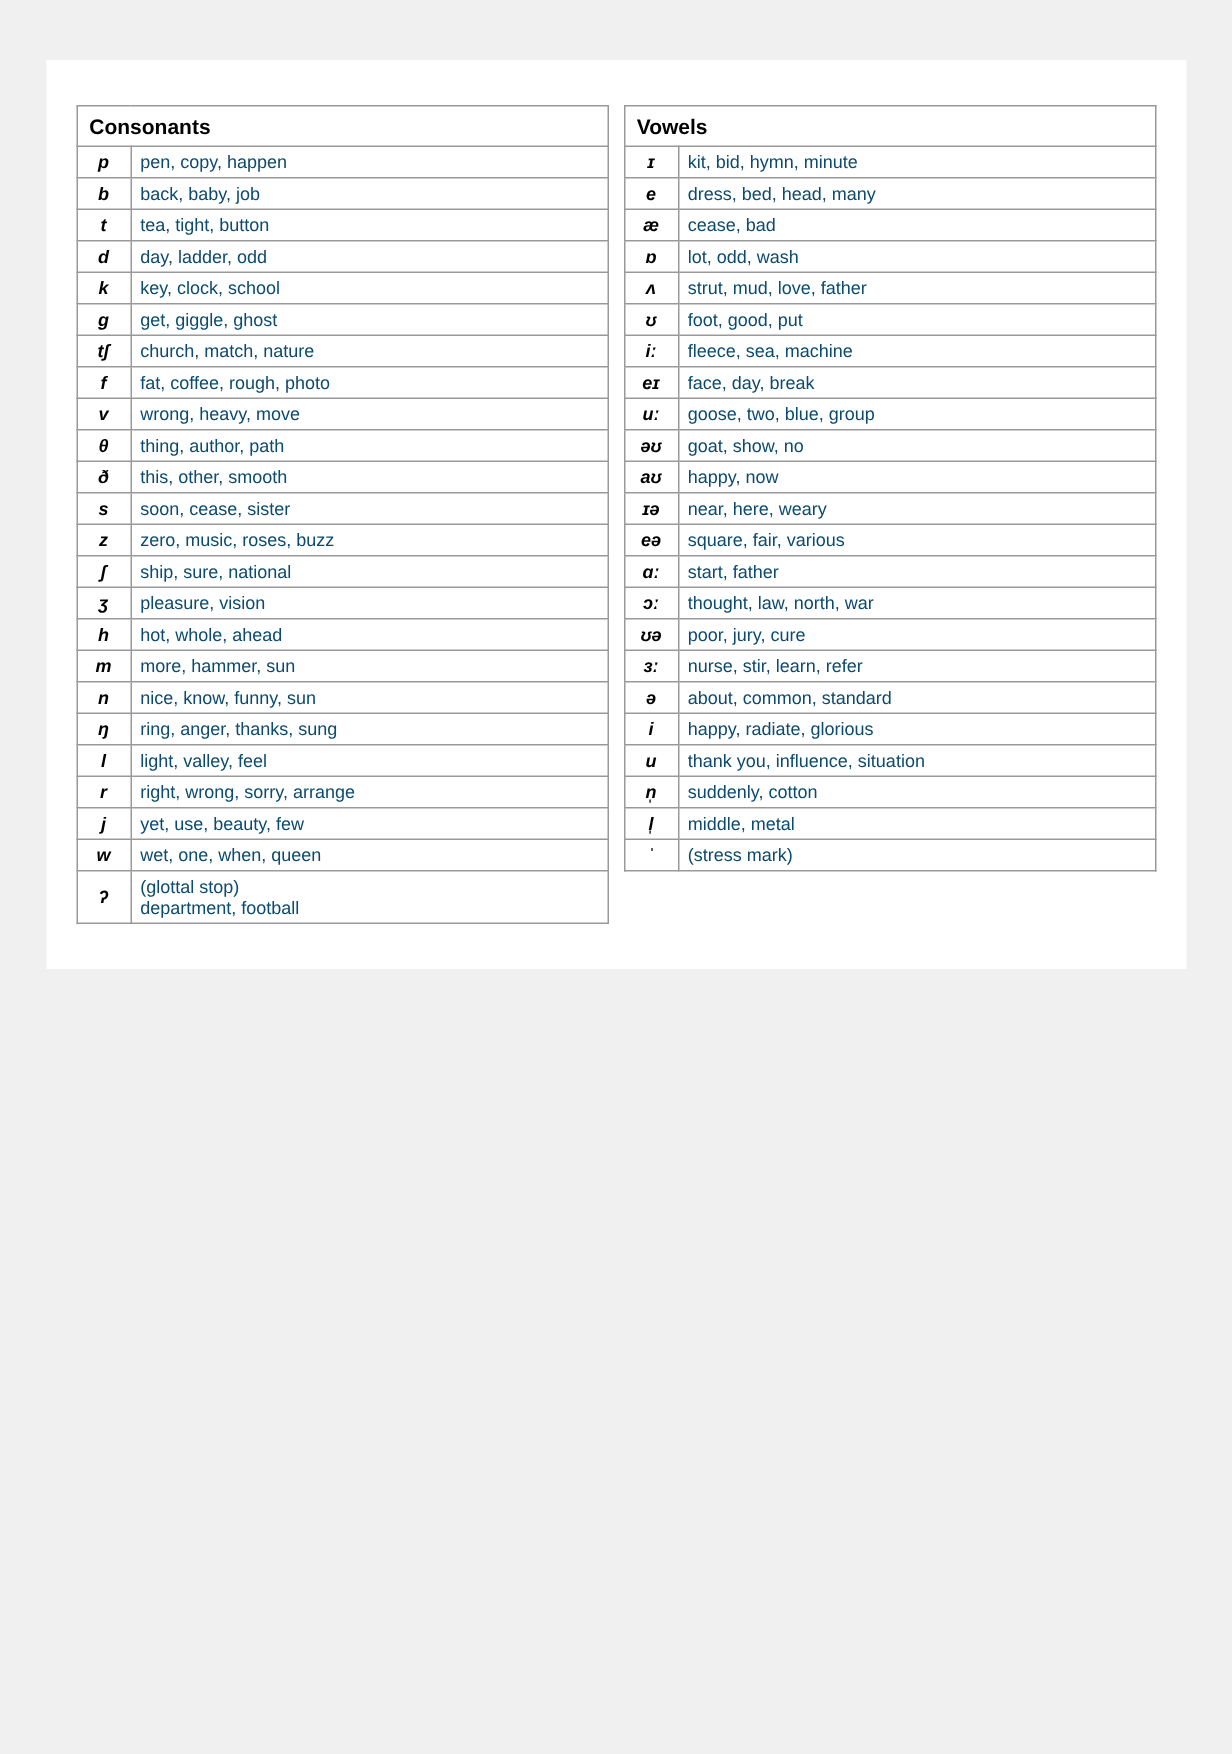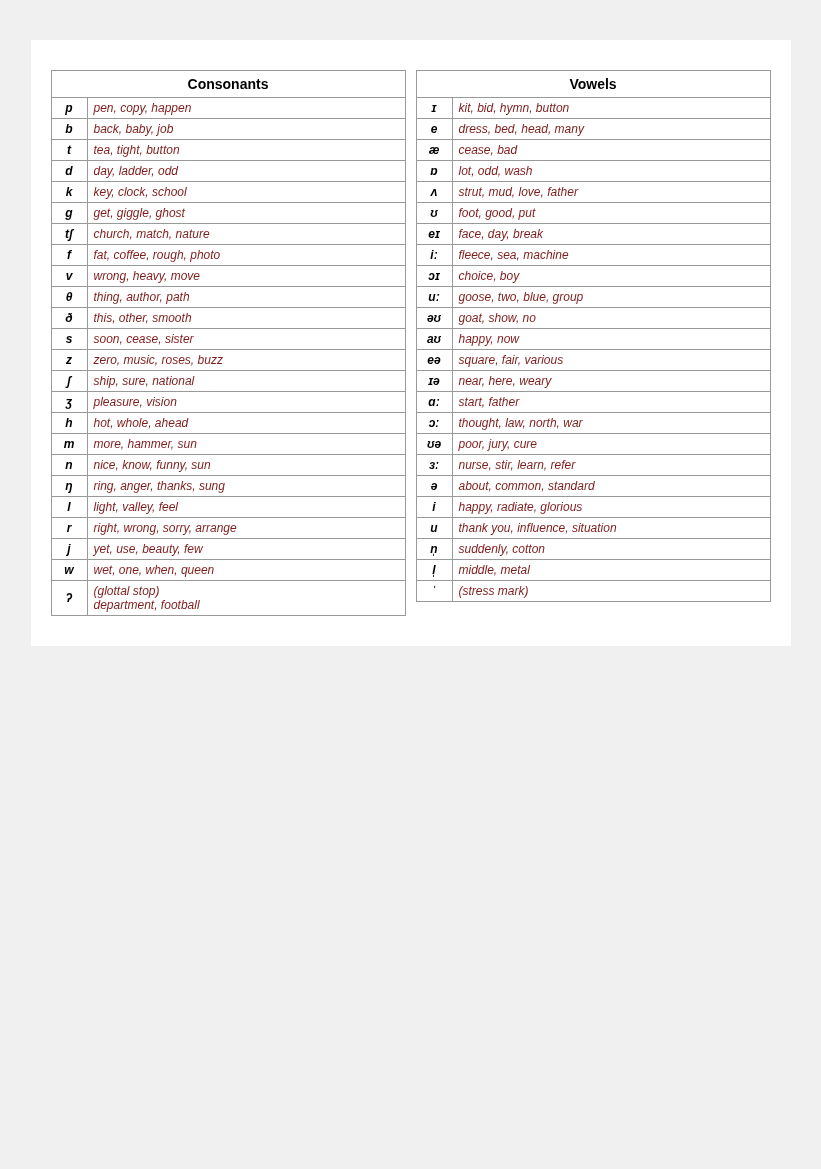--- a/index.html
+++ b/index.html
@@ -19,41 +19,40 @@
     }
     .phonics-table {
       border-collapse: collapse;
       flex: 1;
     }
     .phonics-table th {
       background: white;
       color: #000;
       font-weight: bold;
       font-size: 14px;
-      text-align: center;
+      text-align: left;
       padding: 5px 8px;
       border: 1px solid #999;
     }
     .phonics-table td {
       border: 1px solid #999;
       padding: 3px 6px;
       font-size: 12px;
       vertical-align: middle;
     }
     .symbol-cell {
       font-weight: bold;
       color: #000;
       font-size: 13px;
       width: 36px;
       text-align: center;
       font-style: italic;
     }
     .example-cell {
-      color: #7f1d1d;
-      font-style: italic;
+      color: #0c4a6e;
       font-size: 12px;
     }
     .page-wrapper {
       position: relative;
       background: white;
       width: 760px;
       padding: 30px 20px;
     }
   </style>
 </head>
@@ -172,21 +171,21 @@
 
     <table class="phonics-table">
       <thead>
         <tr>
           <th colspan="2">Vowels</th>
         </tr>
       </thead>
       <tbody id="vowels-body">
       <tr>
             <td class="symbol-cell">ɪ</td>
-            <td class="example-cell">kit, bid, hymn, button</td>
+            <td class="example-cell">kit, bid, hymn, minute</td>
           </tr>
           <tr>
             <td class="symbol-cell">e</td>
             <td class="example-cell">dress, bed, head, many</td>
           </tr>
           <tr>
             <td class="symbol-cell">æ</td>
             <td class="example-cell">cease, bad</td>
           </tr>
           <tr>
@@ -195,52 +194,48 @@
           </tr>
           <tr>
             <td class="symbol-cell">ʌ</td>
             <td class="example-cell">strut, mud, love, father</td>
           </tr>
           <tr>
             <td class="symbol-cell">ʊ</td>
             <td class="example-cell">foot, good, put</td>
           </tr>
           <tr>
+            <td class="symbol-cell">iː</td>
+            <td class="example-cell">fleece, sea, machine</td>
+          </tr>
+          <tr>
             <td class="symbol-cell">eɪ</td>
             <td class="example-cell">face, day, break</td>
           </tr>
           <tr>
-            <td class="symbol-cell">iː</td>
-            <td class="example-cell">fleece, sea, machine</td>
-          </tr>
-          <tr>
-            <td class="symbol-cell">ɔɪ</td>
-            <td class="example-cell">choice, boy</td>
-          </tr>
-          <tr>
             <td class="symbol-cell">uː</td>
             <td class="example-cell">goose, two, blue, group</td>
           </tr>
           <tr>
             <td class="symbol-cell">əʊ</td>
             <td class="example-cell">goat, show, no</td>
           </tr>
           <tr>
             <td class="symbol-cell">aʊ</td>
             <td class="example-cell">happy, now</td>
           </tr>
           <tr>
+            <td class="symbol-cell">ɪə</td>
+            <td class="example-cell">near, here, weary</td>
+          </tr>
+          <tr>
             <td class="symbol-cell">eə</td>
             <td class="example-cell">square, fair, various</td>
           </tr>
           <tr>
-            <td class="symbol-cell">ɪə</td>
-            <td class="example-cell">near, here, weary</td>
-          </tr>
-          <tr>
             <td class="symbol-cell">ɑː</td>
             <td class="example-cell">start, father</td>
           </tr>
           <tr>
             <td class="symbol-cell">ɔː</td>
             <td class="example-cell">thought, law, north, war</td>
           </tr>
           <tr>
             <td class="symbol-cell">ʊə</td>
             <td class="example-cell">poor, jury, cure</td>

